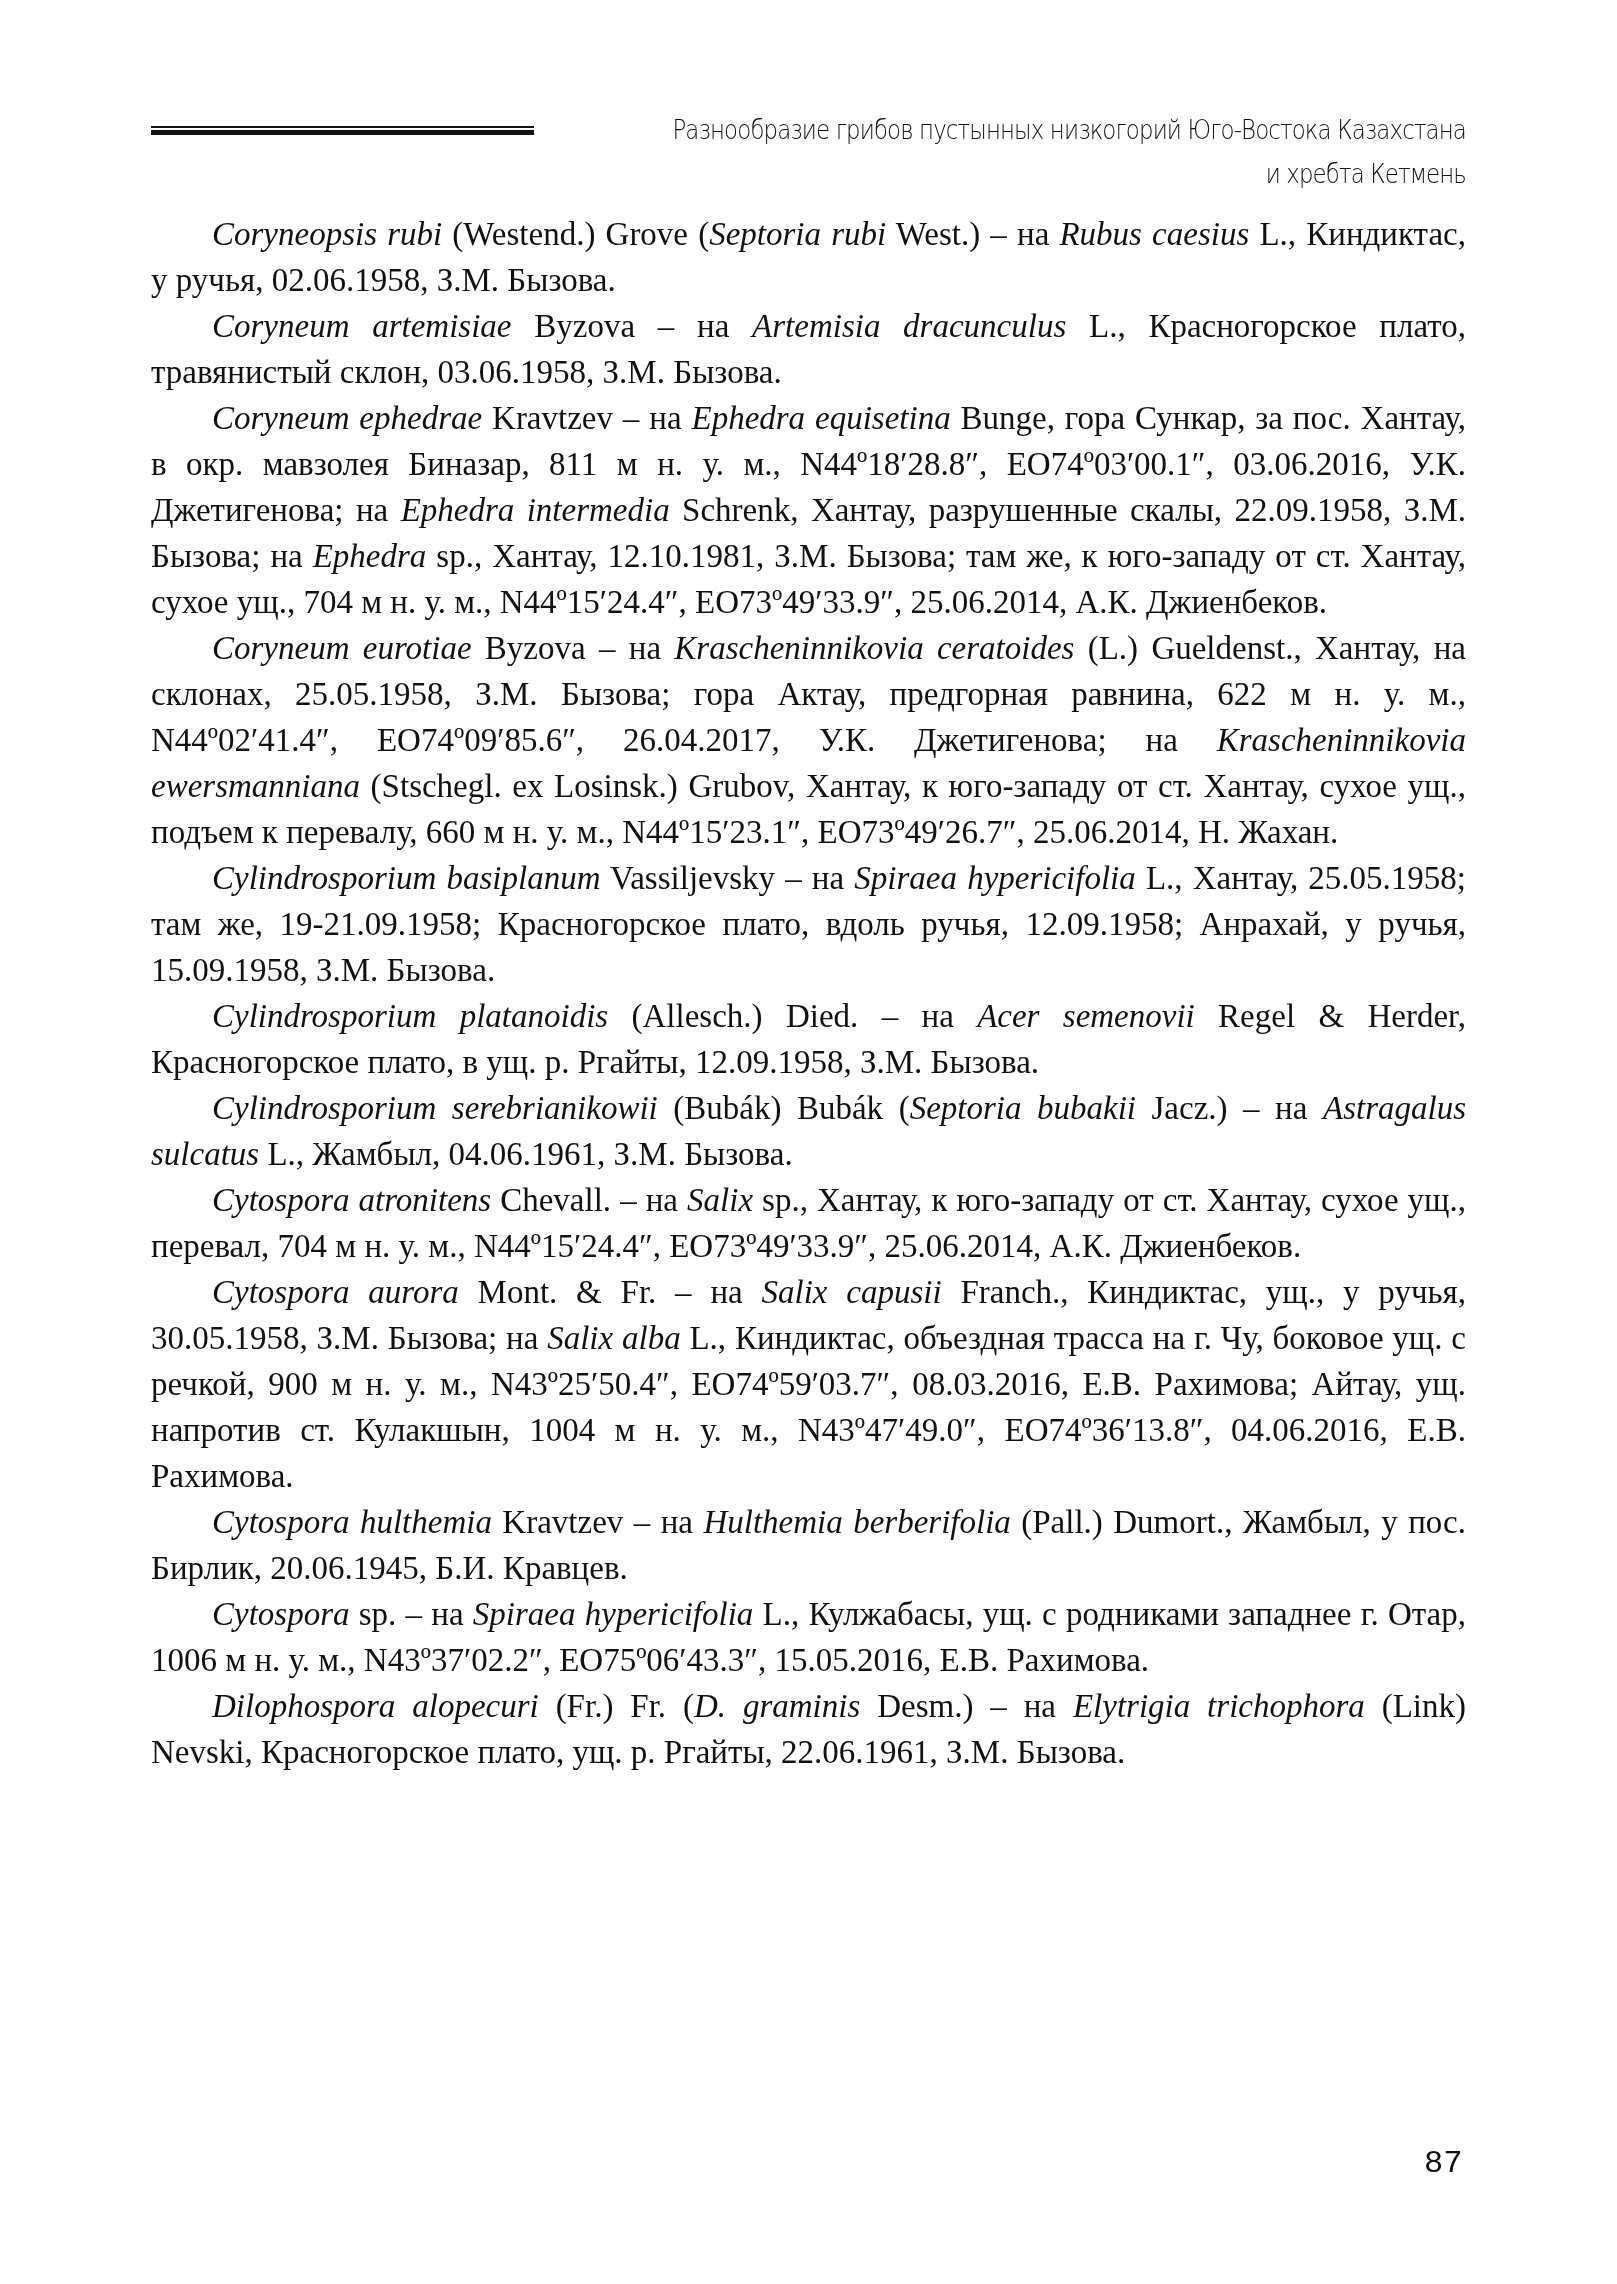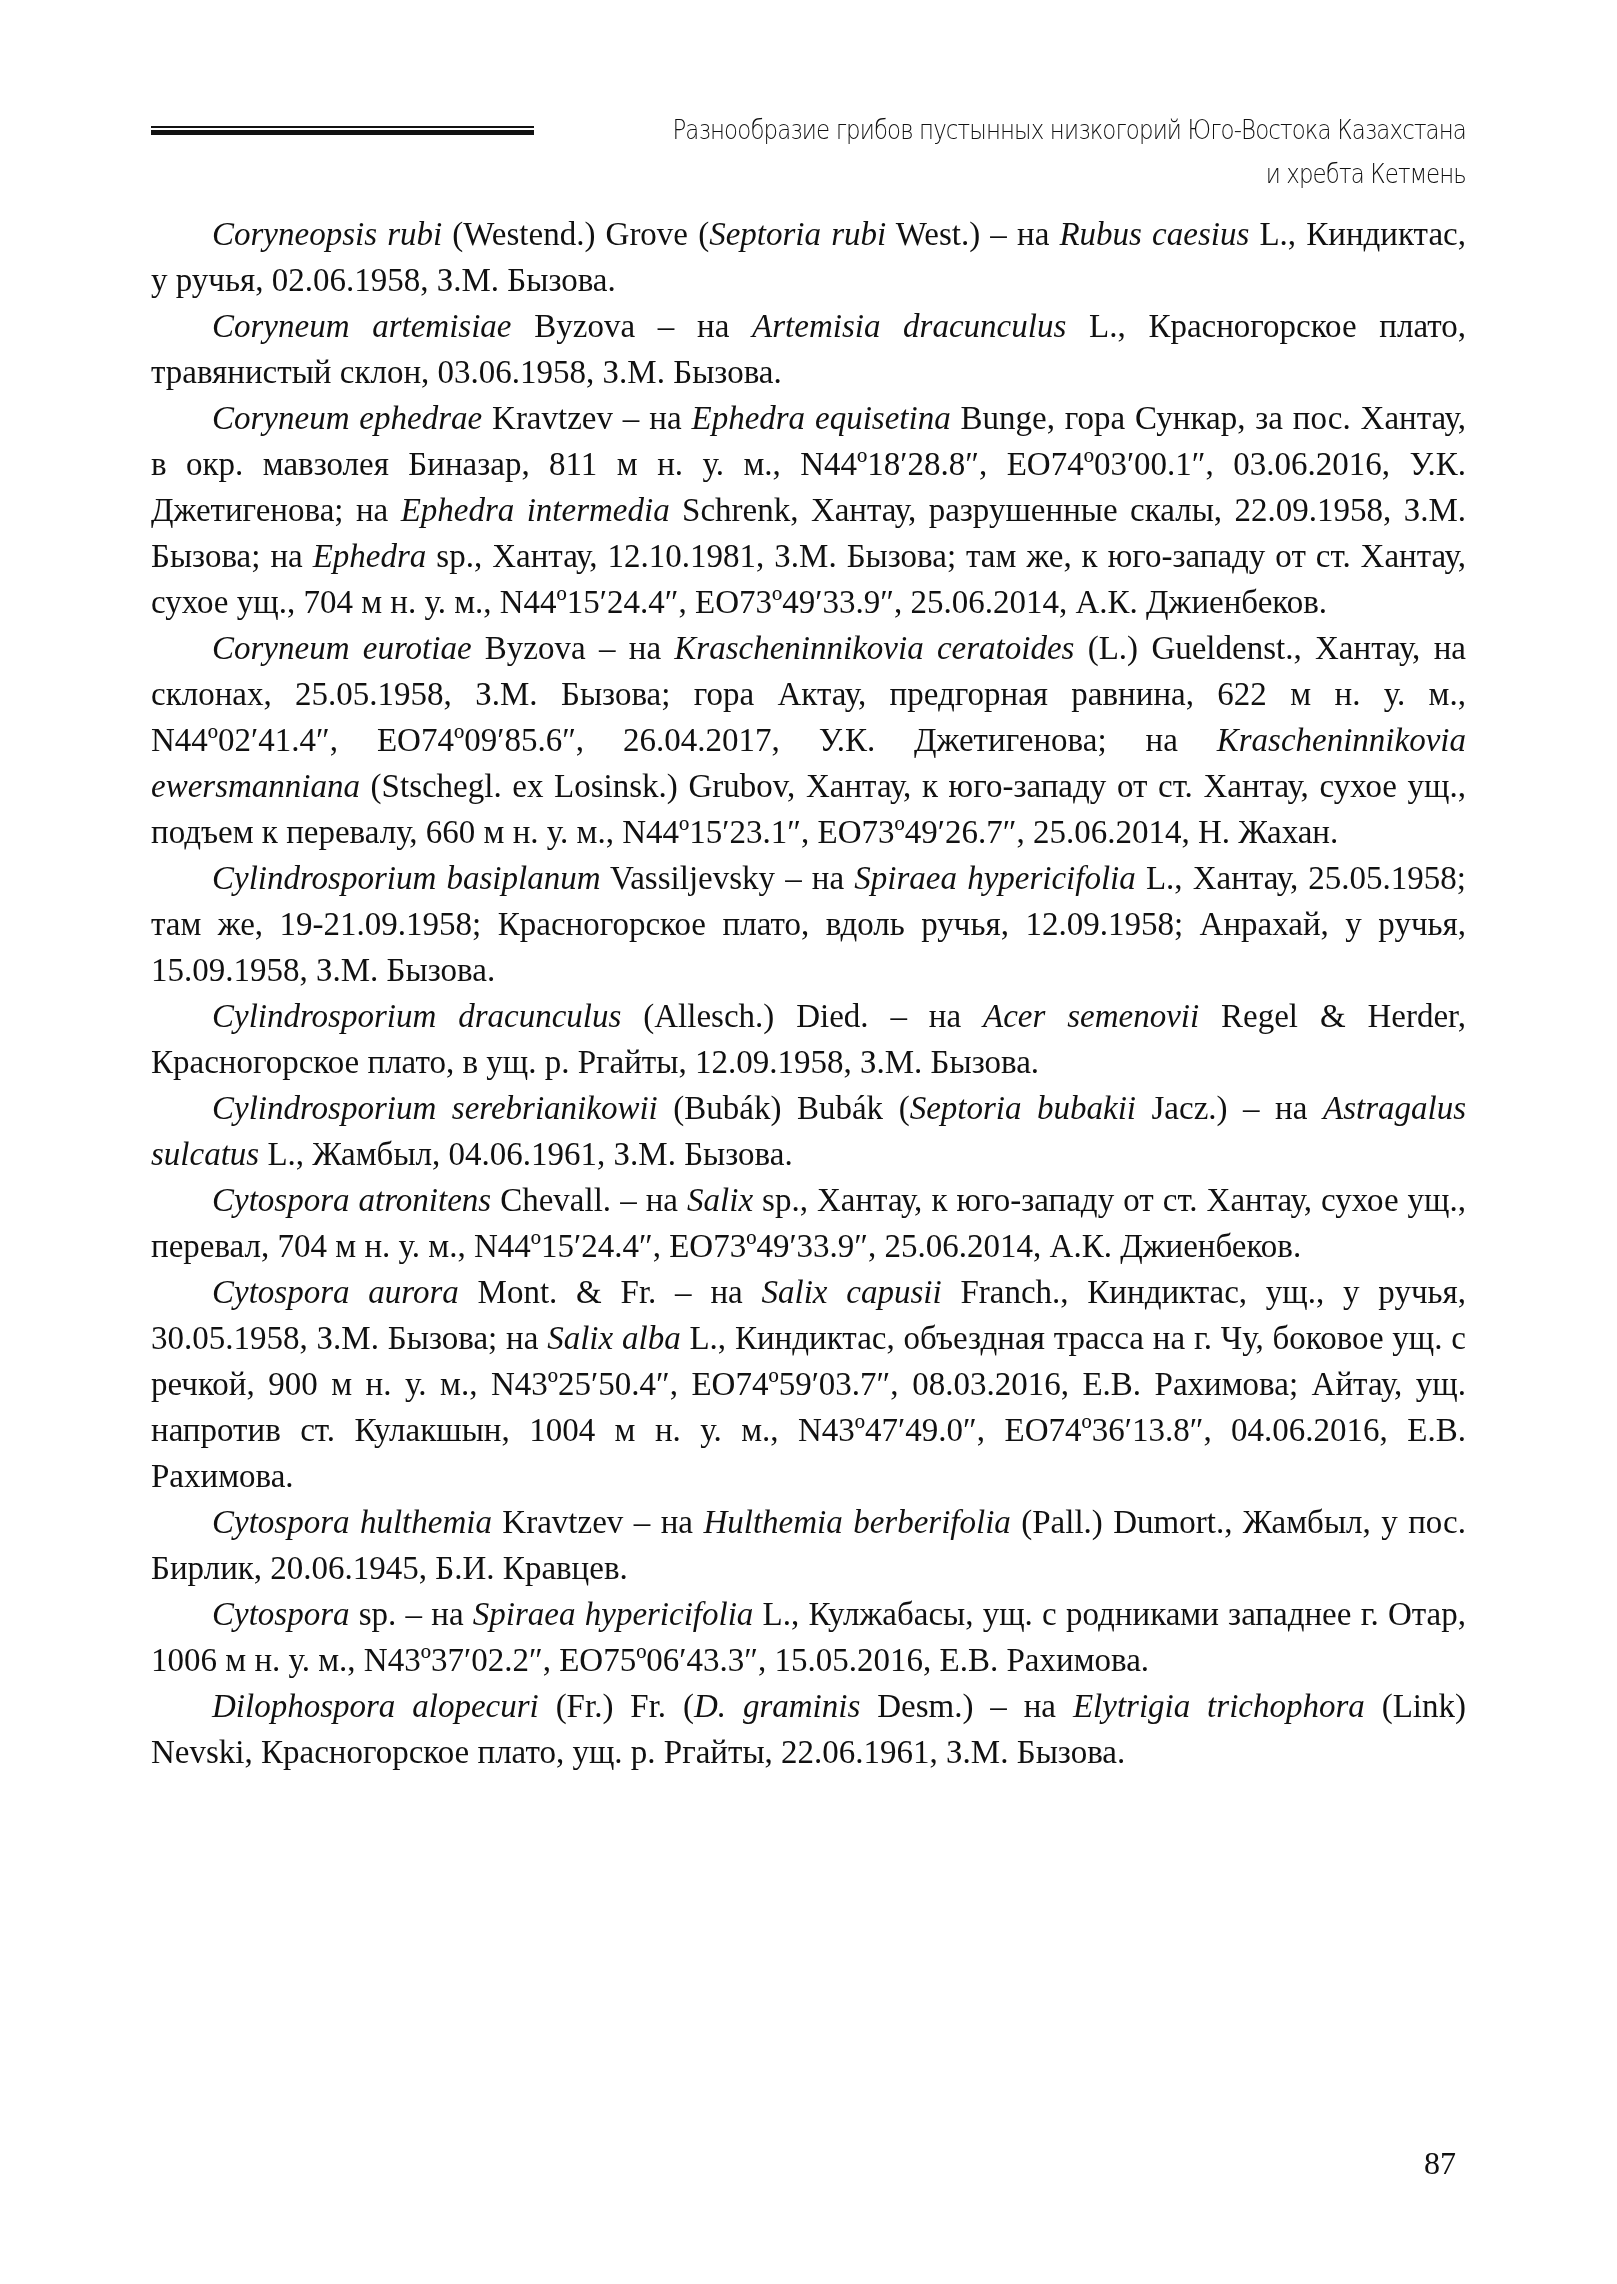--- a/index.html
+++ b/index.html
@@ -75,21 +75,21 @@
       text-align: justify;
       text-align-last: left;
       hyphens: manual;
     }
     .entry i { font-style: italic; }
 
     .page-number {
       position: absolute;
       left: 1424px;
       top: 2145px;
-      font-family: Liberation Serif, serif;
+      font-family: Liberation Mono, monospace;
       font-size: 32px;
       color: #111;
     }
   </style>
 </head>
 <body>
 
 <div class="header">
   <div class="header-rule">
     <div class="thin"></div>
@@ -100,21 +100,21 @@
     <span>и хребта Кетмень</span>
   </div>
 </div>
 
 <div class="body-text" id="entries">
     <p class="entry"><i>Coryneopsis rubi</i><span> (Westend.) Grove (</span><i>Septoria rubi</i><span> West.) – на </span><i>Rubus caesius</i><span> L., Киндиктас, у ручья, 02.06.1958, З.М. Бызова.</span></p>
     <p class="entry"><i>Coryneum artemisiae</i><span> Byzova – на </span><i>Artemisia dracunculus</i><span> L., Красногорское пла­то, травянистый склон, 03.06.1958, З.М. Бызова.</span></p>
     <p class="entry"><i>Coryneum ephedrae</i><span> Kravtzev – на </span><i>Ephedra equisetina</i><span> Bunge, гора Сункар, за пос. Хантау, в окр. мавзолея Биназар, 811 м н. у. м., N44º18′28.8″, ЕО74º03′00.1″, 03.06.2016, У.К. Джетигенова; на </span><i>Ephedra intermedia</i><span> Schrenk, Хантау, разрушен­ные скалы, 22.09.1958, З.М. Бызова; на </span><i>Ephedra</i><span> sp., Хантау, 12.10.1981, З.М. Бызо­ва; там же, к юго-западу от ст. Хантау, сухое ущ., 704 м н. у. м., N44º15′24.4″, ЕО73º49′33.9″, 25.06.2014, А.К. Джиенбеков.</span></p>
     <p class="entry"><i>Coryneum eurotiae</i><span> Byzova – на </span><i>Krascheninnikovia ceratoides</i><span> (L.) Gueldenst., Хантау, на склонах, 25.05.1958, З.М. Бызова; гора Актау, предгорная равни­на, 622 м н. у. м., N44º02′41.4″, ЕО74º09′85.6″, 26.04.2017, У.К. Джетигенова; на </span><i>Krascheninnikovia ewersmanniana</i><span> (Stschegl. ex Losinsk.) Grubov, Хантау, к юго-западу от ст. Хантау, сухое ущ., подъем к перевалу, 660 м н. у. м., N44º15′23.1″, ЕО73º49′26.7″, 25.06.2014, Н. Жахан.</span></p>
     <p class="entry"><i>Cylindrosporium basiplanum</i><span> Vassiljevsky – на </span><i>Spiraea hypericifolia</i><span> L., Хантау, 25.05.1958; там же, 19-21.09.1958; Красногорское плато, вдоль ручья, 12.09.1958; Анрахай, у ручья, 15.09.1958, З.М. Бызова.</span></p>
-    <p class="entry"><i>Cylindrosporium dracunculus</i><span> (Allesch.) Died. – на </span><i>Acer semenovii</i><span> Regel &amp; Herder, Красногорское плато, в ущ. р. Ргайты, 12.09.1958, З.М. Бызова.</span></p>
+    <p class="entry"><i>Cylindrosporium platanoidis</i><span> (Allesch.) Died. – на </span><i>Acer semenovii</i><span> Regel &amp; Herder, Красногорское плато, в ущ. р. Ргайты, 12.09.1958, З.М. Бызова.</span></p>
     <p class="entry"><i>Cylindrosporium serebrianikowii</i><span> (Bubák) Bubák (</span><i>Septoria bubakii</i><span> Jacz.) – на </span><i>Astragalus sulcatus</i><span> L., Жамбыл, 04.06.1961, З.М. Бызова.</span></p>
     <p class="entry"><i>Cytospora atronitens</i><span> Chevall. – на </span><i>Salix</i><span> sp., Хантау, к юго-западу от ст. Хантау, сухое ущ., перевал, 704 м н. у. м., N44º15′24.4″, ЕО73º49′33.9″, 25.06.2014, А.К. Джиенбеков.</span></p>
     <p class="entry"><i>Cytospora aurora</i><span> Mont. &amp; Fr. – на </span><i>Salix capusii</i><span> Franch., Киндиктас, ущ., у ручья, 30.05.1958, З.М. Бызова; на </span><i>Salix alba</i><span> L., Киндиктас, объездная трасса на г. Чу, боковое ущ. с речкой, 900 м н. у. м., N43º25′50.4″, ЕО74º59′03.7″, 08.03.2016, Е.В. Рахимова; Айтау, ущ. напротив ст. Кулакшын, 1004 м н. у. м., N43º47′49.0″, ЕО74º36′13.8″, 04.06.2016, Е.В. Рахимова.</span></p>
     <p class="entry"><i>Cytospora hulthemia</i><span> Kravtzev – на </span><i>Hulthemia berberifolia</i><span> (Pall.) Dumort., Жам­был, у пос. Бирлик, 20.06.1945, Б.И. Кравцев.</span></p>
     <p class="entry"><i>Cytospora</i><span> sp. – на </span><i>Spiraea hypericifolia</i><span> L., Кулжабасы, ущ. с родниками запад­нее г. Отар, 1006 м н. у. м., N43º37′02.2″, ЕО75º06′43.3″, 15.05.2016, Е.В. Рахимова.</span></p>
     <p class="entry"><i>Dilophospora alopecuri</i><span> (Fr.) Fr. (</span><i>D. graminis</i><span> Desm.) – на </span><i>Elytrigia trichophora</i><span> (Link) Nevski, Красногорское плато, ущ. р. Ргайты, 22.06.1961, З.М. Бызова.</span></p>
   </div>
 
 <div class="page-number">87</div>
 

